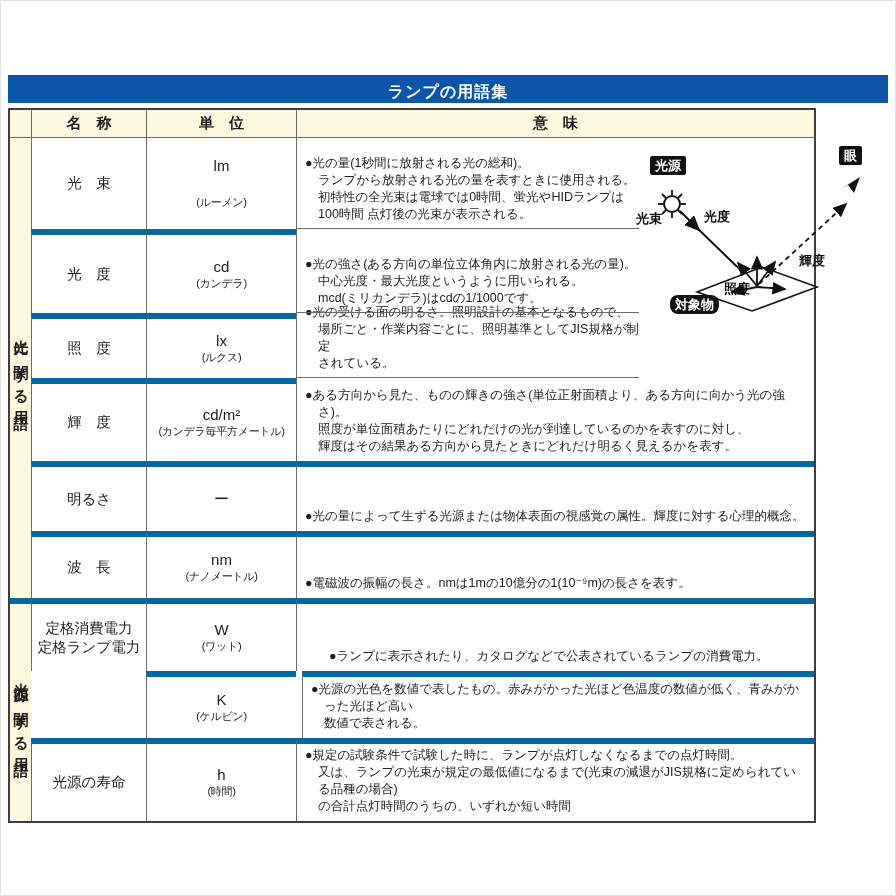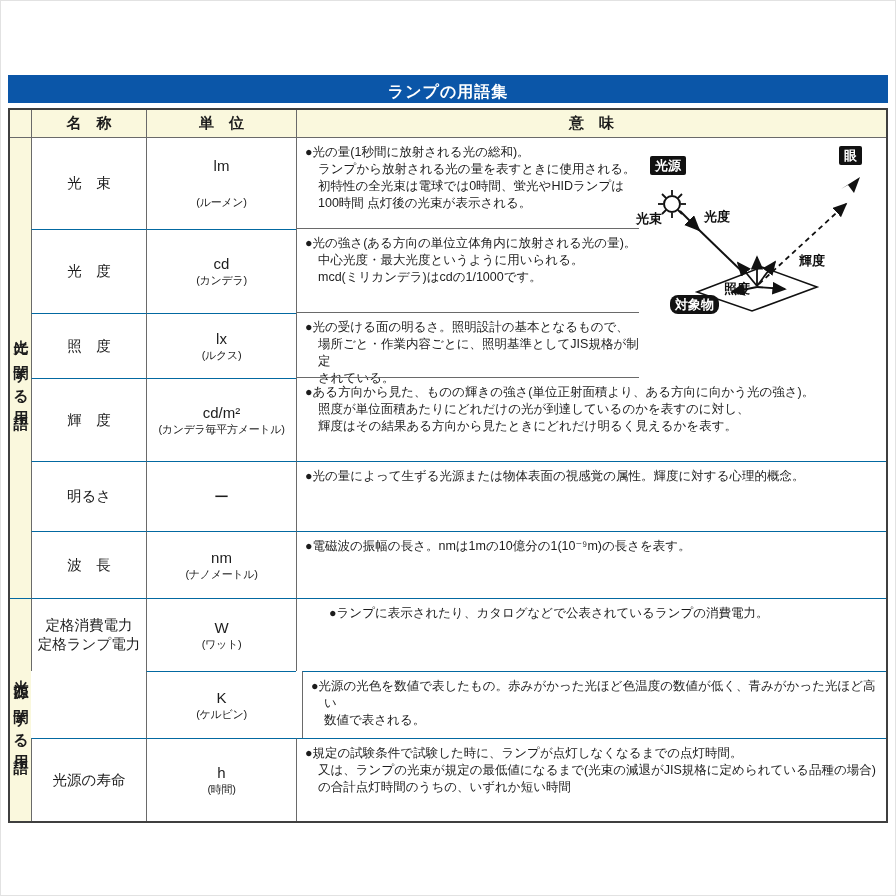--- a/index.html
+++ b/index.html
@@ -4,46 +4,46 @@
 <style>
   * { margin:0; padding:0; box-sizing:border-box; }
   body { font-family:"Liberation Sans","DejaVu Sans",sans-serif; background:#fff; }
   .canvas { position:relative; width:896px; height:896px; background:#fff; overflow:hidden;
             box-shadow: inset 0 0 0 1px #e2e2e2; color:#1c1c1c; }
 
   .title-bar { position:absolute; left:8px; top:75px; width:880px; height:28px;
                display:flex; align-items:flex-end; justify-content:center;
                color:#fff; font-size:16px; font-weight:bold; letter-spacing:1px; }
 
-  .glossary { position:absolute; left:8px; top:108px; width:880px;
+  .glossary { position:absolute; left:8px; top:108px; width:808px;
               border:2px solid #3f3f3f; background:#fff;
               display:grid;
               grid-template-columns:21px 115px 150px 1fr;
               grid-template-rows:28px 91px 84px 65px 83px 70px 67px 73px 67px 83px; }
 
   .cell { border-left:1px solid #6a6a6a; position:relative; }
   .col1 { border-left:none; }
-  .bt { border-top:1px solid #0369a1; }
+  .bt { border-top:6px solid #0369a1; }
   .cream { background:#faf8dd; }
 
   .hcell { display:flex; align-items:center; justify-content:center;
            font-size:15px; font-weight:bold; border-bottom:1px solid #6a6a6a; }
   .hblank { border-bottom:1px solid #6a6a6a; }
 
   .sec-label { display:flex; align-items:center; justify-content:center; }
   .sec-label span { writing-mode:vertical-rl; text-orientation:upright;
                     font-size:15px; font-weight:bold; letter-spacing:4px; }
 
   .name-cell, .unit-cell { display:flex; flex-direction:column; align-items:center;
                            justify-content:center; text-align:center; }
   .name-cell { font-size:14.5px; }
   .unit-main { font-size:15px; line-height:18px; }
   .unit-kana { font-size:11px; line-height:15px; letter-spacing:-0.3px; white-space:nowrap; }
 
-  .meaning-cell { display:flex; flex-direction:column; justify-content:flex-start;
+  .meaning-cell { display:flex; flex-direction:column; justify-content:flex-end;
                   padding:6px 8px 6px 8px; }
   .meaning-text { font-size:12.5px; line-height:17px; white-space:pre-line;
                   padding-left:13px; text-indent:-13px; }
   .m-narrow .meaning-text { max-width:345px; }
 
   
   .pb::before { content:""; position:absolute; left:0; top:-1px; width:342px;
                 border-top:1px solid #6a6a6a; }
 
   .preline { white-space:pre-line; }

